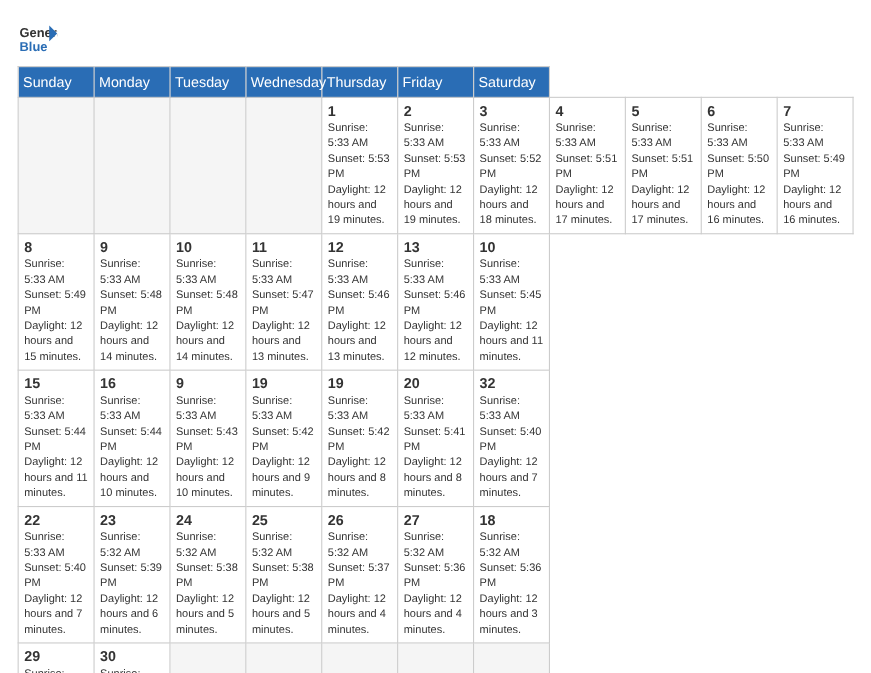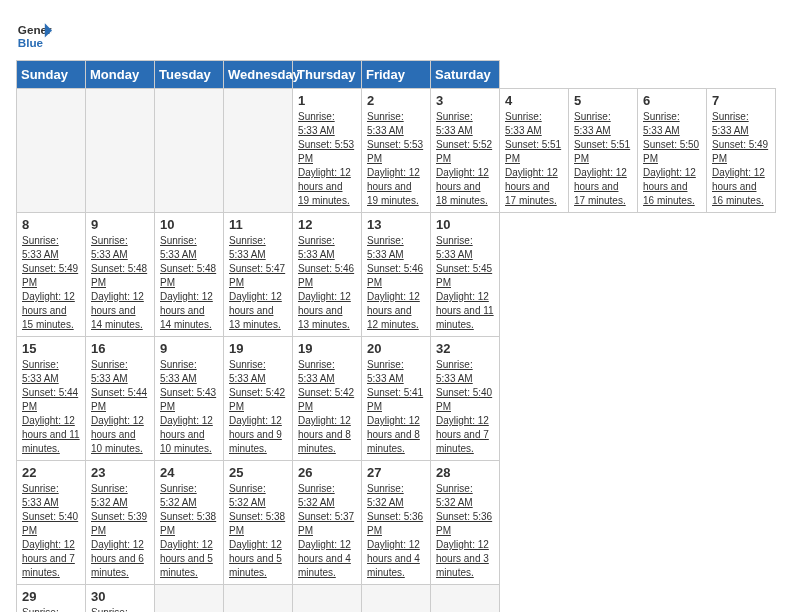--- a/index.html
+++ b/index.html
@@ -39,21 +39,21 @@
     }
     table {
       width: 100%;
       border-collapse: collapse;
       table-layout: fixed;
     }
     th {
       background: #2a6db5;
       color: #fff;
       font-size: 13px;
-      font-weight: bold;
+      font-weight: normal;
       padding: 6px 4px;
       text-align: left;
       border: 1px solid #ccc;
     }
     td {
       border: 1px solid #ccc;
       vertical-align: top;
       padding: 4px 5px;
       font-size: 10.5px;
       color: #333;
@@ -64,21 +64,20 @@
     .day-num {
       font-size: 13px;
       font-weight: bold;
       display: block;
       margin-bottom: 2px;
     }
     .cell-text {
       font-size: 10px;
       line-height: 1.4;
       color: #333;
-      text-decoration: underline;
     }
     tr:nth-child(odd) td:not(.empty) { background: #fff; }
   </style>
 </head>
 <body>
 
 <div class="header">
   <div class="logo">
     <svg class="logo-icon" viewBox="0 0 40 40">
       <text x="2" y="20" font-size="13" font-weight="bold" fill="#333">General</text>
@@ -163,21 +162,21 @@
         <td><span class="day-num">23</span>
 <span class="cell-text">Sunrise: 5:32 AM<br>Sunset: 5:39 PM<br>Daylight: 12 hours and 6 minutes.</span></td>
         <td><span class="day-num">24</span>
 <span class="cell-text">Sunrise: 5:32 AM<br>Sunset: 5:38 PM<br>Daylight: 12 hours and 5 minutes.</span></td>
         <td><span class="day-num">25</span>
 <span class="cell-text">Sunrise: 5:32 AM<br>Sunset: 5:38 PM<br>Daylight: 12 hours and 5 minutes.</span></td>
         <td><span class="day-num">26</span>
 <span class="cell-text">Sunrise: 5:32 AM<br>Sunset: 5:37 PM<br>Daylight: 12 hours and 4 minutes.</span></td>
         <td><span class="day-num">27</span>
 <span class="cell-text">Sunrise: 5:32 AM<br>Sunset: 5:36 PM<br>Daylight: 12 hours and 4 minutes.</span></td>
-        <td><span class="day-num">28</span>
+        <td><span class="day-num">18</span>
 <span class="cell-text">Sunrise: 5:32 AM<br>Sunset: 5:36 PM<br>Daylight: 12 hours and 3 minutes.</span></td>
       </tr>
       <tr>
         <td><span class="day-num">29</span>
 <span class="cell-text">Sunrise: 5:32 AM<br>Sunset: 5:35 PM<br>Daylight: 12 hours and 2 minutes.</span></td>
         <td><span class="day-num">30</span>
 <span class="cell-text">Sunrise: 5:32 AM<br>Sunset: 5:34 PM<br>Daylight: 12 hours and 2 minutes.</span></td>
         <td class="empty"></td>
         <td class="empty"></td>
         <td class="empty"></td>

